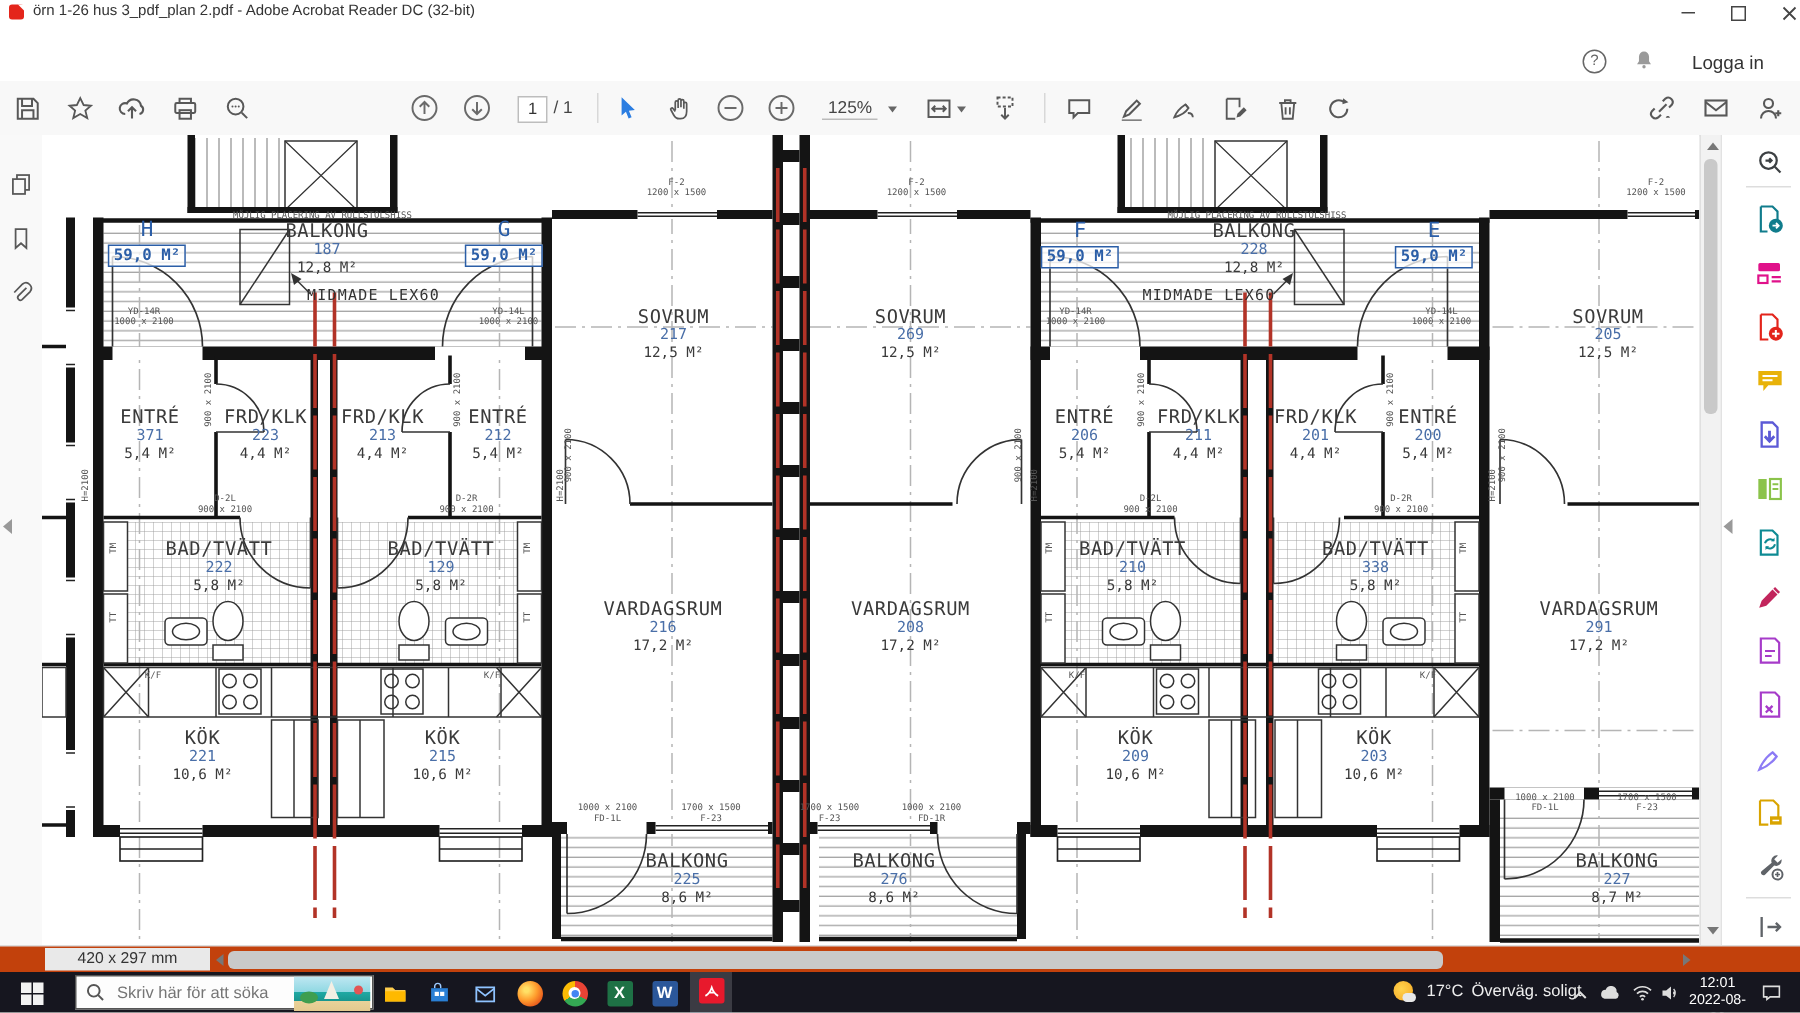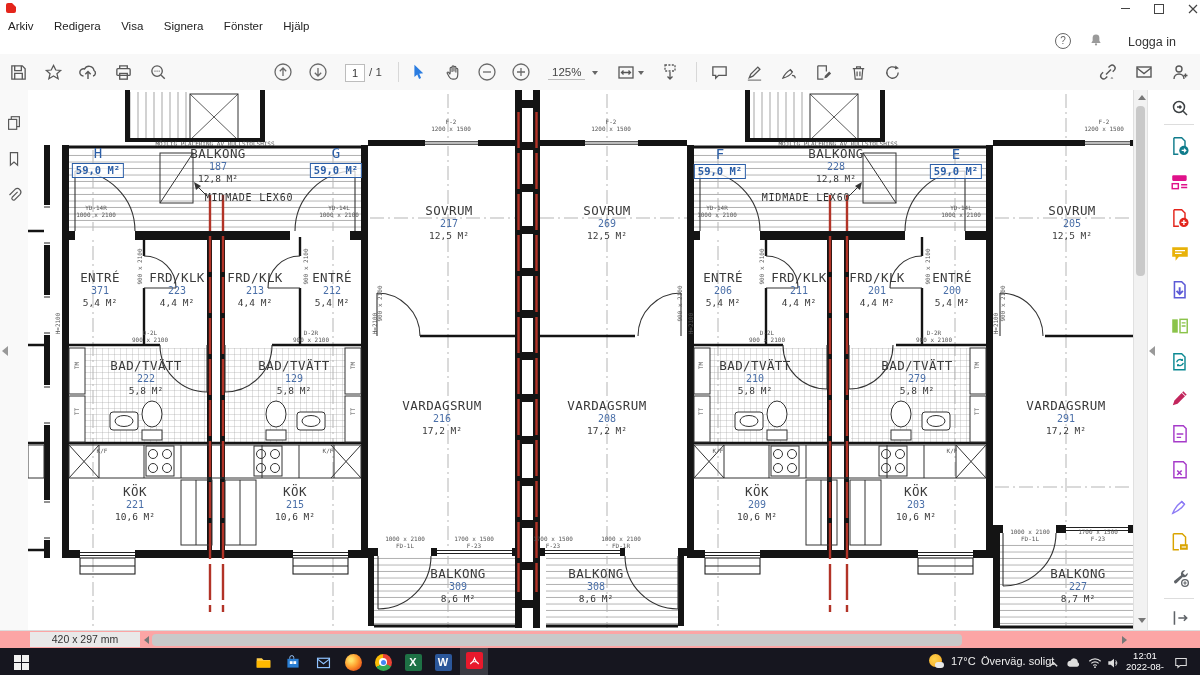--- a/index.html
+++ b/index.html
@@ -45,21 +45,21 @@
     font-size:10.5px;font-weight:bold;padding:0 3px;line-height:13px;}
   .tiny{position:absolute;transform:translateX(-50%);font-size:6px;line-height:1.15;color:#555;text-align:center;
     font-family:"DejaVu Sans Mono",monospace;white-space:nowrap;}
   .mid{position:absolute;transform:translateX(-50%);font-size:10px;letter-spacing:.8px;color:#333;
     font-family:"DejaVu Sans Mono",monospace;white-space:nowrap;}
   .rot{position:absolute;width:44px;text-align:center;font-size:6px;color:#555;transform:rotate(-90deg);
     font-family:"DejaVu Sans Mono",monospace;white-space:nowrap;}
   
   #vscroll{left:1133px;top:90px;width:14px;height:540px;background:#f2f2f2;border-left:1px solid #e0e0e0;}
   #vthumb{left:2px;top:16px;width:9px;height:170px;background:#c9c9c9;border-radius:4px;}
-  #hscrollrow{left:0;top:630px;width:1200px;height:18px;background:#fca5a5;border-top:1px solid #ddd;}
+  #hscrollrow{left:0;top:630px;width:1200px;height:18px;background:#c2410c;border-top:1px solid #ddd;}
   #pagesize{left:30px;top:1px;width:110px;height:15px;background:#e9e9e9;font-size:10.5px;color:#333;
     text-align:center;line-height:15px;}
   #hthumb{left:152px;top:3px;width:810px;height:12px;background:#c9c9c9;border-radius:4px;}
   .tri{position:absolute;width:0;height:0;}
   
   #rpanel{left:1147px;top:90px;width:53px;height:540px;background:#fff;border-left:1px solid #e2e2e2;}
   .pico{position:absolute;left:22px;width:20px;height:20px;}
   .pdiv{position:absolute;left:16px;width:30px;height:1px;background:#ddd;}
   
   #taskbar{left:0;top:648px;width:1200px;height:27px;background:#16161f;}
@@ -74,41 +74,34 @@
 </style>
 </head>
 <body>
 
 <div id="screen">
 
   <div class="abs" id="titlebar">
     <div class="abs" style="left:6px;top:3px;width:10px;height:10px;background:#e4251b;border-radius:2px;">
       <div style="position:absolute;right:0;top:0;width:0;height:0;border-left:4px solid transparent;border-top:4px solid #fff;"></div>
     </div>
+    <div class="abs" id="title-text">örn 1-26 hus 3_pdf_plan 2.pdf - Adobe Acrobat Reader DC (32-bit)</div>
     <div class="abs winbtn" style="left:1112px;">
         <div style="width:9px;height:1px;background:#444;"></div>
       </div>
     <div class="abs winbtn" style="left:1146px;">
         <div style="width:8px;height:8px;border:1px solid #444;"></div>
       </div>
     <div class="abs winbtn" style="left:1180px;">
       <svg width="10" height="10" viewBox="0 0 10 10">
           <path d="M1 1l8 8M9 1l-8 8" stroke="#444" stroke-width="1.2"></path>
         </svg>
     </div>
   </div>
 
-  <div class="abs" id="menubar">
-    <span class="menu-item">Arkiv</span>
-    <span class="menu-item">Redigera</span>
-    <span class="menu-item">Visa</span>
-    <span class="menu-item">Signera</span>
-    <span class="menu-item">Fönster</span>
-    <span class="menu-item">Hjälp</span>
-  </div>
 
   <div class="abs" id="help-circle">?</div>
   <div class="abs" style="left:1088px;top:32px;width:16px;height:16px;">
     <svg width="16" height="16" viewBox="0 0 20 20">
         <path d="M10 3a4.2 4.2 0 0 1 4.2 4.2V11l1.6 2.6H4.2L5.8 11V7.2A4.2 4.2 0 0 1 10 3z" fill="#9a9a9a"></path>
         <circle cx="10" cy="15.6" r="1.4" fill="#9a9a9a"></circle>
       </svg>
   </div>
   <div class="abs" id="login">Logga in</div>
 
@@ -615,21 +608,21 @@
           <div class="pl-num">129</div>
           <div class="pl-area">5,8 M²</div>
         </div>
       <div class="room" style="left:755px;top:358px;">
           <div class="pl-name">BAD/TVÄTT</div>
           <div class="pl-num">210</div>
           <div class="pl-area">5,8 M²</div>
         </div>
       <div class="room" style="left:917px;top:358px;">
           <div class="pl-name">BAD/TVÄTT</div>
-          <div class="pl-num">279</div>
+          <div class="pl-num">338</div>
           <div class="pl-area">5,8 M²</div>
         </div>
       <div class="room" style="left:442px;top:398px;">
           <div class="pl-name">VARDAGSRUM</div>
           <div class="pl-num">216</div>
           <div class="pl-area">17,2 M²</div>
         </div>
       <div class="room" style="left:607px;top:398px;">
           <div class="pl-name">VARDAGSRUM</div>
           <div class="pl-num">208</div>
@@ -655,26 +648,26 @@
           <div class="pl-num">209</div>
           <div class="pl-area">10,6 M²</div>
         </div>
       <div class="room" style="left:916px;top:484px;">
           <div class="pl-name">KÖK</div>
           <div class="pl-num">203</div>
           <div class="pl-area">10,6 M²</div>
         </div>
       <div class="room" style="left:458px;top:566px;">
           <div class="pl-name">BALKONG</div>
-          <div class="pl-num">309</div>
+          <div class="pl-num">225</div>
           <div class="pl-area">8,6 M²</div>
         </div>
       <div class="room" style="left:596px;top:566px;">
           <div class="pl-name">BALKONG</div>
-          <div class="pl-num">308</div>
+          <div class="pl-num">276</div>
           <div class="pl-area">8,6 M²</div>
         </div>
       <div class="room" style="left:1078px;top:566px;">
           <div class="pl-name">BALKONG</div>
           <div class="pl-num">227</div>
           <div class="pl-area">8,7 M²</div>
         </div>
 
       <div class="tiny" style="left:215px;top:141px;">MÖJLIG PLACERING AV RULLSTOLSHISS</div>
       <div class="tiny" style="left:838px;top:141px;">MÖJLIG PLACERING AV RULLSTOLSHISS</div>
@@ -891,20 +884,33 @@
   </div>
   <div class="tri abs" style="left:1149px;top:346px;border-top:5px solid transparent;border-bottom:5px solid transparent;border-right:6px solid #999;"></div>
 
   <div class="abs" id="taskbar">
     <div class="abs" id="startflag">
       <div style="position:absolute;left:0;top:0;width:7px;height:7px;background:#f2f2f2;"></div>
       <div style="position:absolute;left:8px;top:0;width:7px;height:7px;background:#f2f2f2;"></div>
       <div style="position:absolute;left:0;top:8px;width:7px;height:7px;background:#f2f2f2;"></div>
       <div style="position:absolute;left:8px;top:8px;width:7px;height:7px;background:#f2f2f2;"></div>
     </div>
+    <div class="abs" id="tsearch">
+      <svg width="13" height="13" viewBox="0 0 20 20" fill="none" stroke="#555" stroke-width="2" style="margin:0 6px;">
+          <circle cx="8.5" cy="8.5" r="6"></circle>
+          <path d="M13 13l5 5"></path>
+        </svg>
+      <input placeholder="Skriv här för att söka" style="">
+      <div class="abs" id="widget" style="left:145px;top:0;">
+        <div style="position:absolute;inset:0;background:linear-gradient(180deg,#bfe7f2 0%,#8fd8e2 45%,#1fa9a4 46%,#18968f 70%,#e8d29a 71%,#e3c98e 100%);"></div>
+        <div style="position:absolute;left:20px;top:3px;width:0;height:0;border-left:5px solid transparent;border-right:5px solid transparent;border-bottom:12px solid #f4efe4;"></div>
+        <div style="position:absolute;left:4px;top:10px;width:12px;height:8px;border-radius:50%;background:#3e9e4f;"></div>
+        <div style="position:absolute;left:40px;top:6px;width:6px;height:6px;border-radius:50%;background:#e25555;"></div>
+      </div>
+    </div>
     <div class="tico" style="left:252px;">
       <svg width="17" height="17" viewBox="0 0 20 20">
           <path d="M2 5h6l2 2h8v9H2z" fill="#ffce4d"></path>
           <path d="M2 8h16v8H2z" fill="#ffb900"></path>
         </svg>
     </div>
     <div class="tico" style="left:282px;">
       <svg width="16" height="16" viewBox="0 0 20 20">
           <path d="M6 6V4.5A2.5 2.5 0 0 1 11 4.5V6" fill="none" stroke="#9ecbff" stroke-width="1.2"></path>
           <rect x="3" y="6" width="14" height="11" fill="#2a7fd4"></rect>

